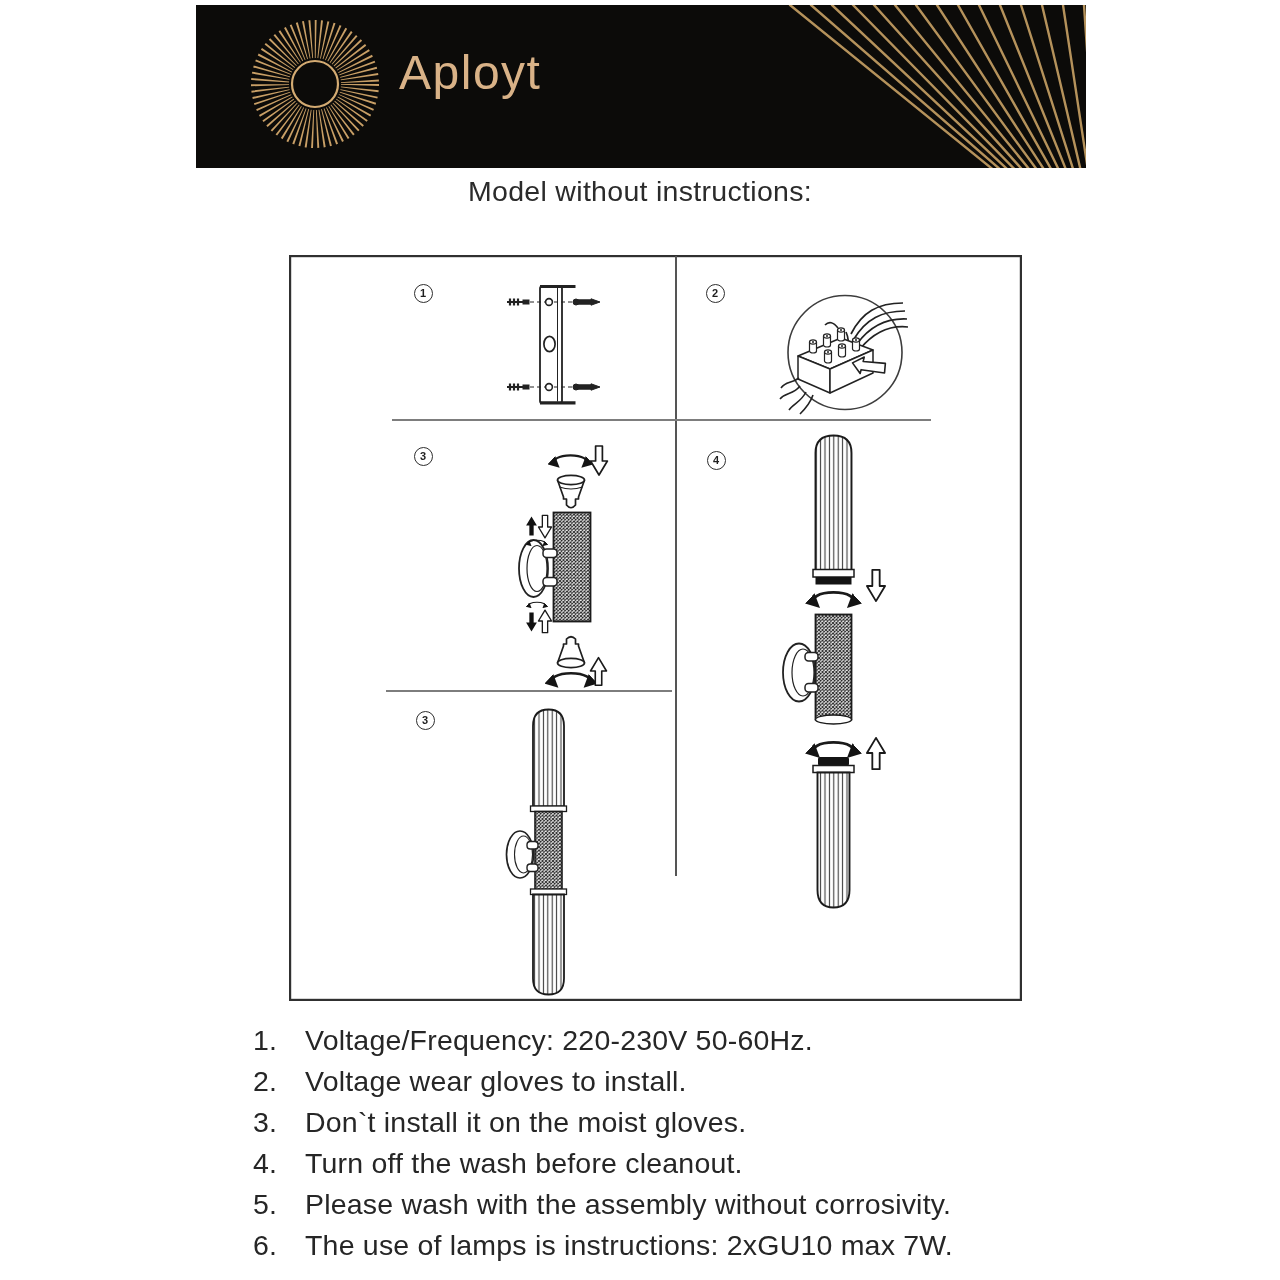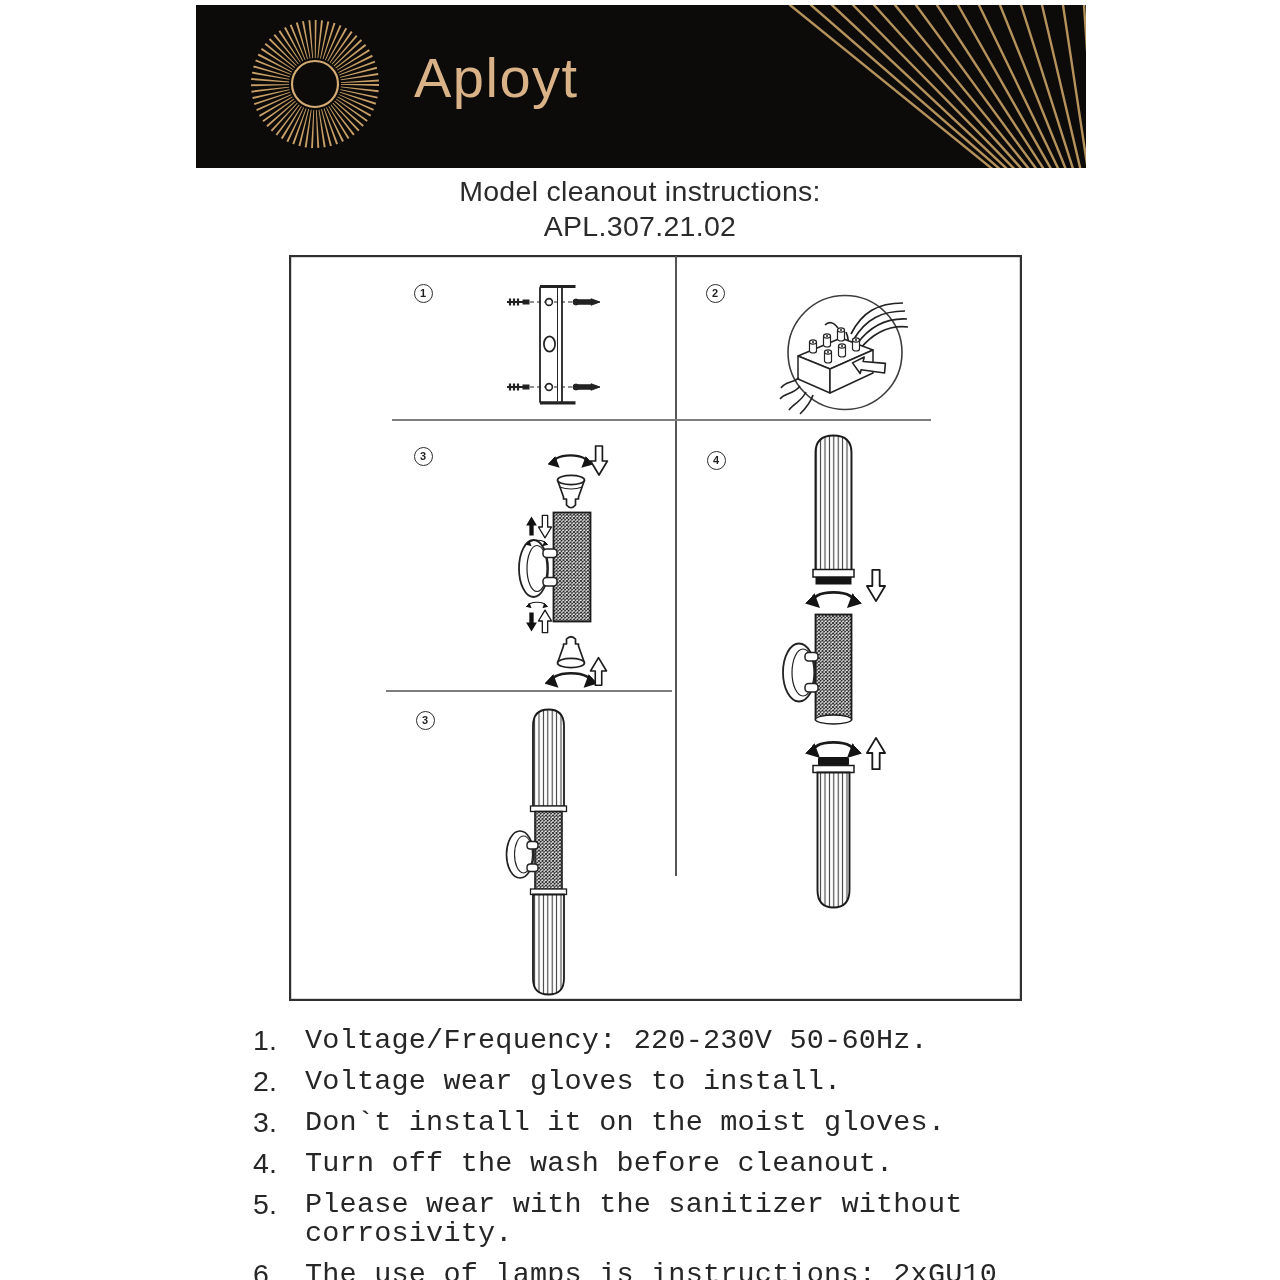--- a/index.html
+++ b/index.html
@@ -1,35 +1,35 @@
 <!DOCTYPE html>
 <html><head>
 <meta charset="utf-8">
 <style>
   html,body{margin:0;padding:0;background:#ffffff;}
   body{width:1280px;height:1280px;font-family:"Liberation Sans", sans-serif;}
   .page{position:relative;width:1280px;height:1280px;background:#ffffff;overflow:hidden;}
 
   .banner{position:absolute;left:196px;top:5px;width:890px;height:163px;background:#0c0b09;overflow:hidden;}
   .banner svg{position:absolute;left:0;top:0;}
-  .brand{position:absolute;left:218px;top:40px;font-size:56px;color:#d9b287;letter-spacing:1.5px;font-weight:400;}
+  .brand{position:absolute;left:203px;top:40px;font-size:48px;color:#d9b287;letter-spacing:1.5px;font-weight:400;}
 
   .title-block{position:absolute;left:0;top:174px;width:1280px;text-align:center;color:#2b2b2b;}
   .title-line{font-size:28.5px;line-height:35px;letter-spacing:0.3px;}
 
   .diagram{position:absolute;left:289px;top:255px;width:733px;height:746px;}
   .diagram svg{display:block;width:733px;height:746px;}
 
   .badge{position:absolute;width:17px;height:17px;border:1.6px solid #2e2e2e;border-radius:50%;
          font-size:11px;line-height:17px;text-align:center;color:#1f1f1f;font-weight:700;background:transparent;}
 
   .instructions{position:absolute;left:253px;top:1026px;width:810px;color:#262626;}
   .ins-row{display:flex;margin-bottom:12px;line-height:29px;font-size:28.5px;letter-spacing:0.2px;}
   .ins-num{width:52px;flex:0 0 52px;}
-  .ins-text{flex:1;font-family:Liberation Mono, monospace;}
+  .ins-text{flex:1;}
 </style>
 </head>
 <body>
 
 <div class="page">
 
   <header class="banner">
     <svg width="890" height="163" viewBox="0 0 890 163">
       <g transform="translate(119,79)">
         <circle r="45" fill="none" stroke="#c89f66" stroke-width="38" stroke-dasharray="1.4 3.1"></circle>
@@ -51,22 +51,21 @@
         <line x1="905" y1="252" x2="825" y2="0"></line>
         <line x1="905" y1="252" x2="846" y2="0"></line>
         <line x1="905" y1="252" x2="867" y2="0"></line>
         <line x1="905" y1="252" x2="888" y2="0"></line>
       </g>
     </svg>
     <span class="brand">Aployt</span>
   </header>
 
   <div class="title-block">
-    <div class="title-line">Model cleanout instructions:</div>
-    <div class="title-line">APL.307.21.02</div>
+    <div class="title-line">Model without instructions:</div>
   </div>
 
   <div class="diagram">
     <svg viewBox="289 255 733 746">
       <defs>
         <pattern id="xh" patternUnits="userSpaceOnUse" width="3.5" height="3.5">
           <rect width="3.5" height="3.5" fill="#ffffff"></rect>
           <path d="M0,0 L3.5,3.5 M3.5,0 L0,3.5" stroke="#1c1c1c" stroke-width="0.9"></path>
         </pattern>
         <pattern id="ribs" patternUnits="userSpaceOnUse" width="4.4" height="8">
@@ -245,21 +244,21 @@
     <div class="ins-row">
       <span class="ins-num">3.</span>
       <span class="ins-text">Don`t install it on the moist gloves.</span>
     </div>
     <div class="ins-row">
       <span class="ins-num">4.</span>
       <span class="ins-text">Turn off the wash before cleanout.</span>
     </div>
     <div class="ins-row">
       <span class="ins-num">5.</span>
-      <span class="ins-text">Please wear with the sanitizer without corrosivity.</span>
+      <span class="ins-text">Please wash with the assembly without corrosivity.</span>
     </div>
     <div class="ins-row">
       <span class="ins-num">6.</span>
       <span class="ins-text">The use of lamps is instructions: 2xGU10 max 7W.</span>
     </div>
   </div>
 
 </div>
 
 </body></html>

